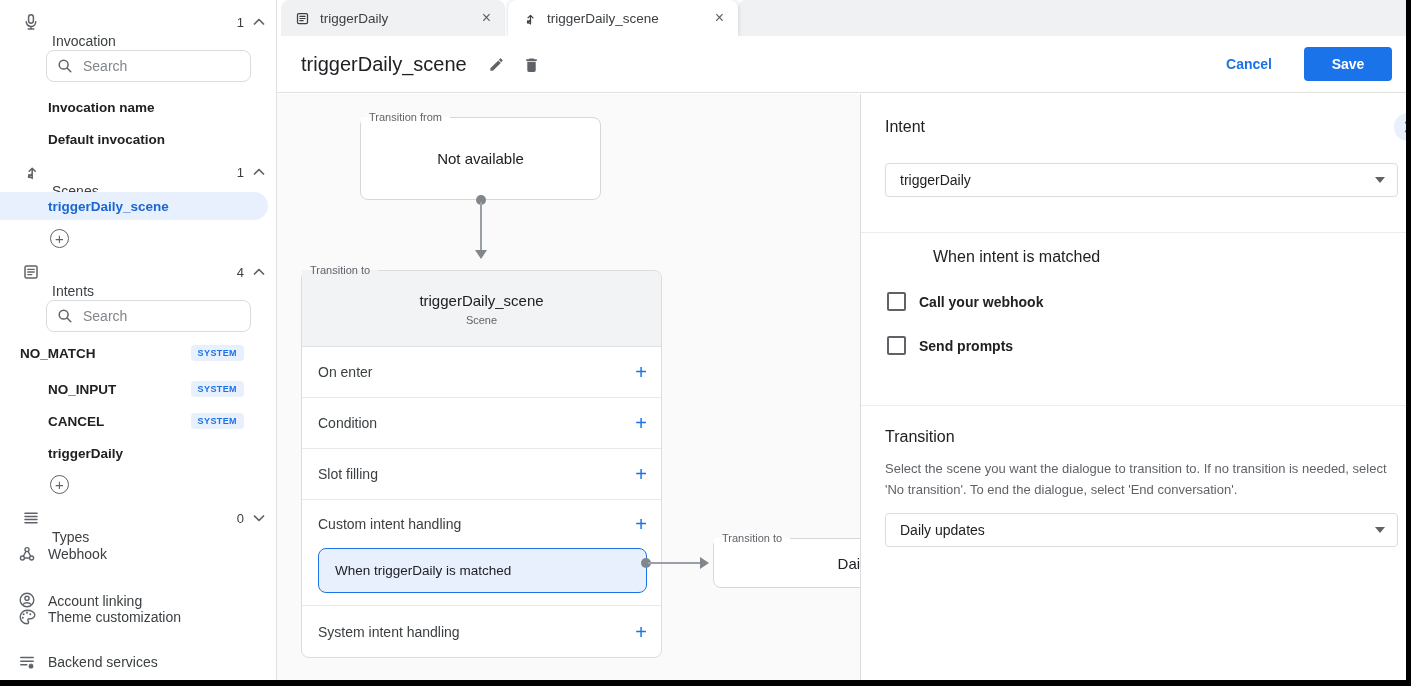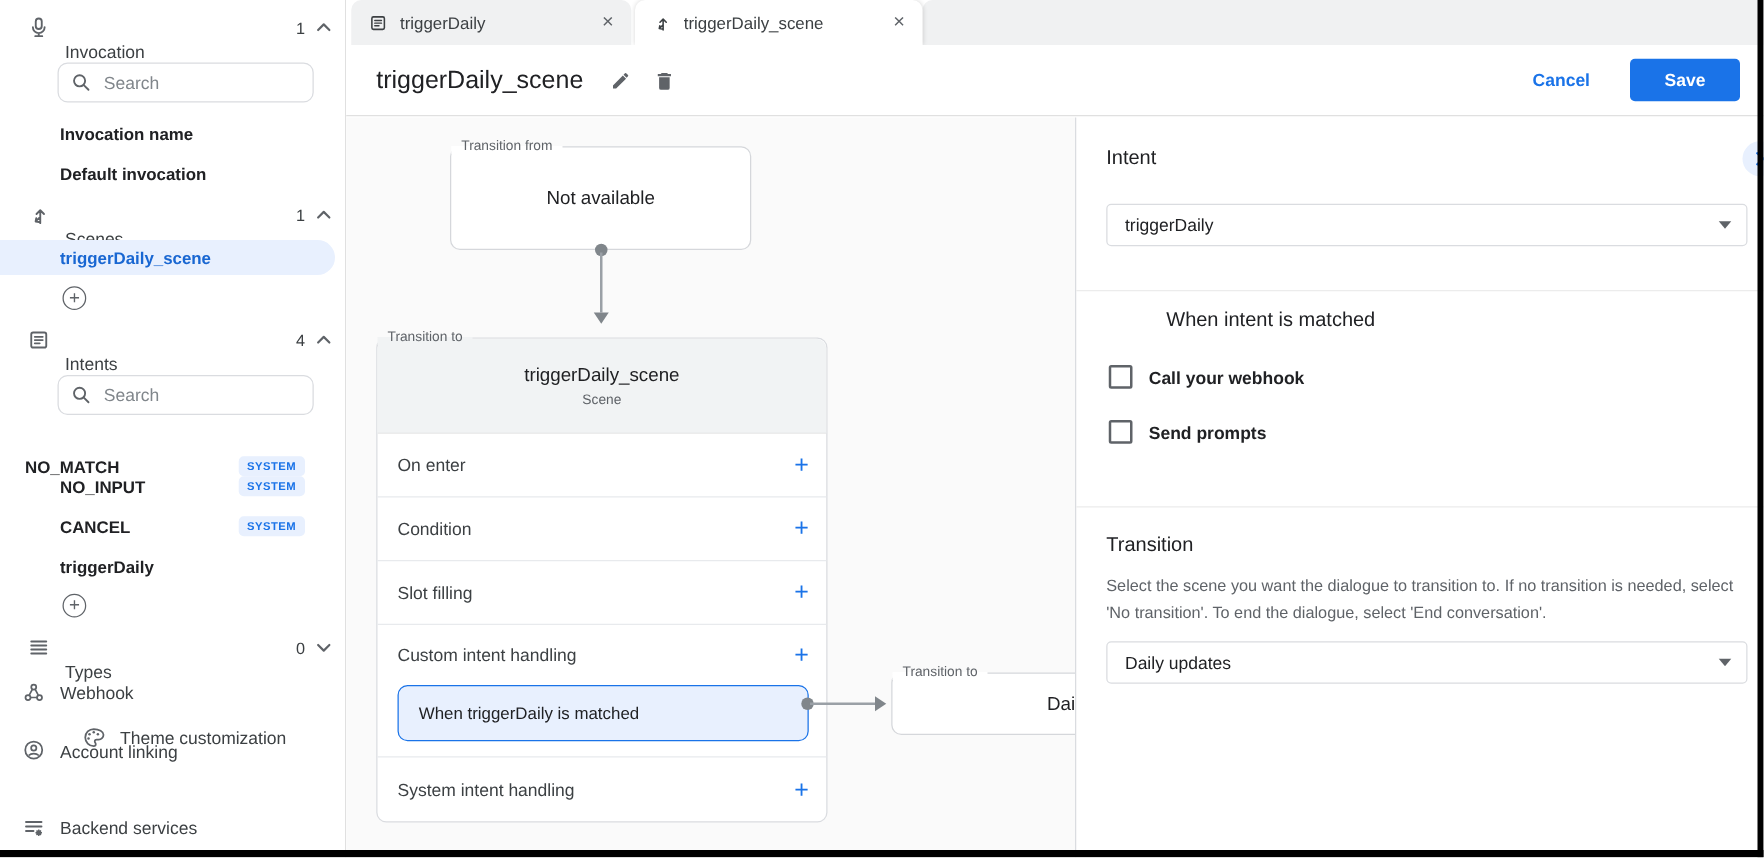--- a/index.html
+++ b/index.html
@@ -152,21 +152,21 @@
     </div>
 
     <div class="searchbox" style="top:300px;">
       <svg width="16" height="16" viewBox="0 0 18 18">
         <circle cx="7.5" cy="7.5" r="5" fill="none" stroke="#5f6368" stroke-width="1.7"></circle>
         <line x1="11.3" y1="11.3" x2="15.5" y2="15.5" stroke="#5f6368" stroke-width="1.7" stroke-linecap="round"></line>
       </svg>
       <input placeholder="Search" style="">
     </div>
 
-    <div class="side-row side-item" style="top:360px;padding-left:20px;">
+    <div class="side-row side-item" style="top:340px;padding-left:20px;">
       <span>NO_MATCH</span>
       <span class="badge">SYSTEM</span>
     </div>
     <div class="side-row side-item" style="top:376px;">
       <span>NO_INPUT</span>
       <span class="badge">SYSTEM</span>
     </div>
     <div class="side-row side-item" style="top:408px;">
       <span>CANCEL</span>
       <span class="badge">SYSTEM</span>
@@ -193,21 +193,21 @@
     <div class="side-row side-link" style="top:541px;">
       <svg width="18" height="18" viewBox="0 0 18 18" style="margin-left:2px;">
         <circle cx="9" cy="4.6" r="2" fill="none" stroke="#5f6368" stroke-width="1.4"></circle>
         <circle cx="4.4" cy="13" r="2" fill="none" stroke="#5f6368" stroke-width="1.4"></circle>
         <circle cx="13.6" cy="13" r="2" fill="none" stroke="#5f6368" stroke-width="1.4"></circle>
         <path d="M7.9 6.4 5.4 11.1 M10.1 6.4l2.5 4.7 M6.4 13h5.2" stroke="#5f6368" stroke-width="1.3"></path>
       </svg>
       <span class="lbl">Webhook</span>
     </div>
 
-    <div class="side-row side-link" style="top:577px;margin-left:48px;">
+    <div class="side-row side-link" style="top:604px;">
       <svg width="18" height="18" viewBox="0 0 18 18" style="margin-left:2px;">
         <path d="M9 2.2a6.8 6.8 0 0 0 0 13.6c1 0 1.6-.7 1.6-1.5 0-.4-.2-.8-.4-1.1-.3-.3-.4-.6-.4-1 0-.8.7-1.5 1.5-1.5h1.6a3.9 3.9 0 0 0 3.9-3.9C16.8 4.3 13.3 2.2 9 2.2z" fill="none" stroke="#5f6368" stroke-width="1.4"></path>
         <circle cx="5.6" cy="6.3" r="1" fill="#5f6368"></circle>
           <circle cx="9" cy="4.8" r="1" fill="#5f6368"></circle>
         <circle cx="12.3" cy="6.3" r="1" fill="#5f6368"></circle>
           <circle cx="4.8" cy="9.7" r="1" fill="#5f6368"></circle>
       </svg>
       <span class="lbl">Theme customization</span>
     </div>
 

